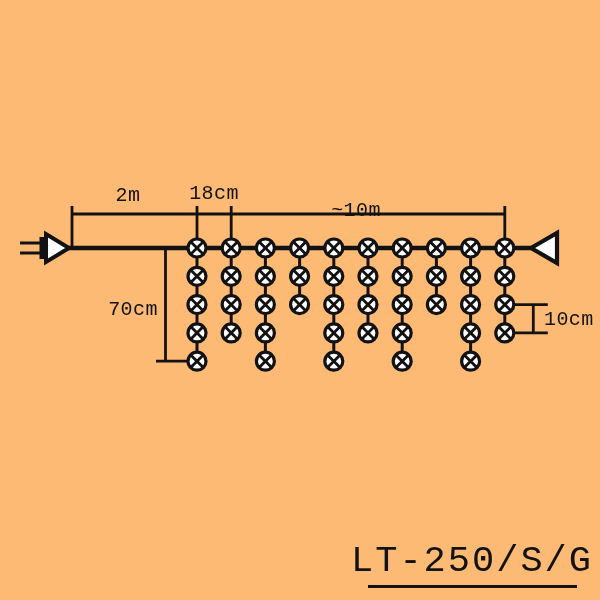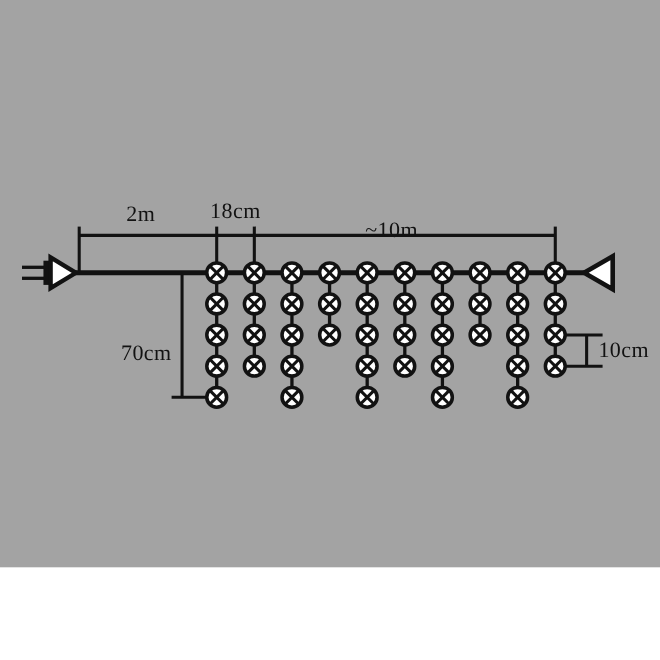--- a/index.html
+++ b/index.html
@@ -3,24 +3,24 @@
 <meta charset="utf-8">
 <style>
   html, body {
     margin: 0;
     padding: 0;
     background: #ffffff;
   }
   .stage {
     position: relative;
     width: 600px;
-    height: 516px;
-    background: #a3a3a3;
+    height: 600px;
+    background: #fdba74;
     overflow: hidden;
-    font-family: Liberation Serif, serif;
+    font-family: Liberation Mono, monospace;
     color: #121212;
   }
   svg.diagram {
     position: absolute;
     left: 0;
     top: 0;
   }
   .dim-label {
     position: absolute;
     transform: translate(-50%, -50%);
@@ -294,20 +294,21 @@
         <line x1="498.5" y1="339.2" x2="511.1" y2="326.59999999999997" stroke="#121212" stroke-width="2.8"></line>
       </g>
     </svg>
 
   <div class="dim-label" style="left:128px; top:195px">2m</div>
 
   <div class="dim-label" style="left:214px; top:193px">18cm</div>
 
   <div class="dim-label" style="left:356px; top:210px">~10m</div>
 
-  <div class="dim-label" style="left:133px; top:322px">70cm</div>
+  <div class="dim-label" style="left:133px; top:309px">70cm</div>
 
   <div class="dim-label left-anchored" style="left:544px; top:319px">10cm</div>
 
+  <div class="model-label" style="left:472px; top:561px">LT-250/S/G</div>
 
   <div class="model-underline" style="left:368px; top:585px; width:209px"></div>
 
 </div>
 
 </body></html>

